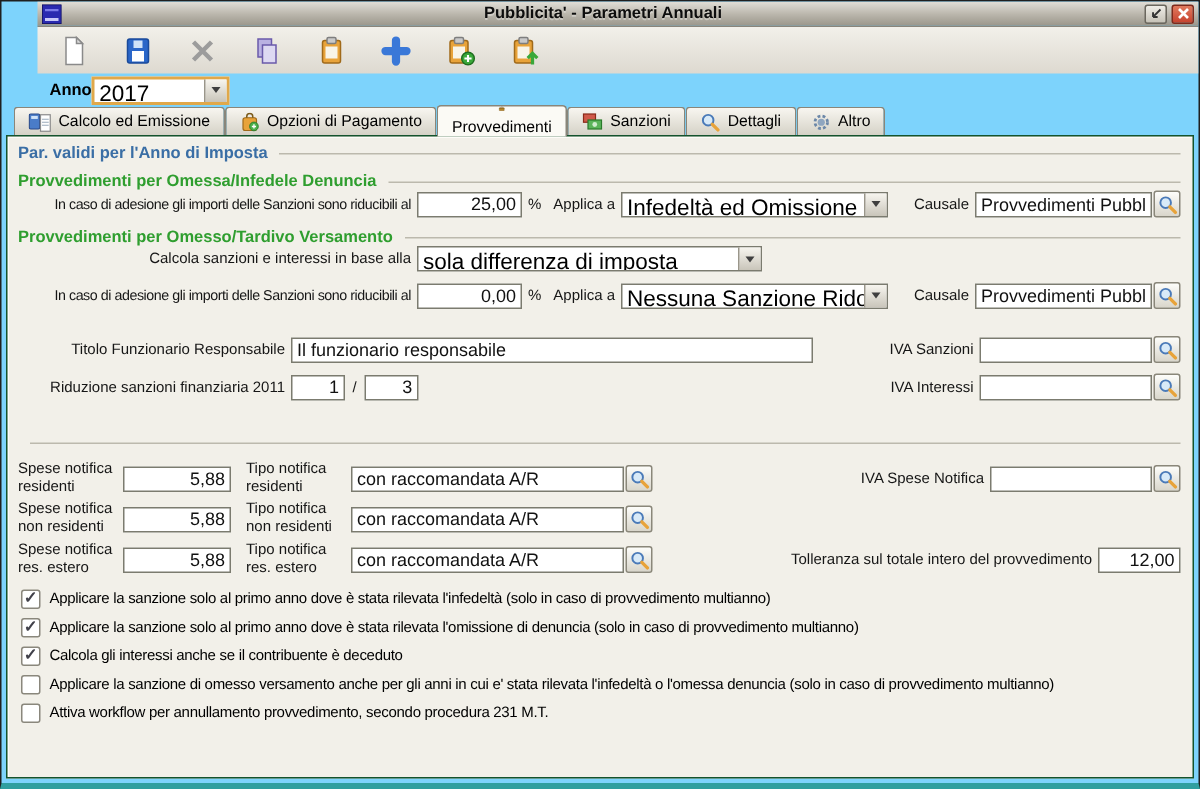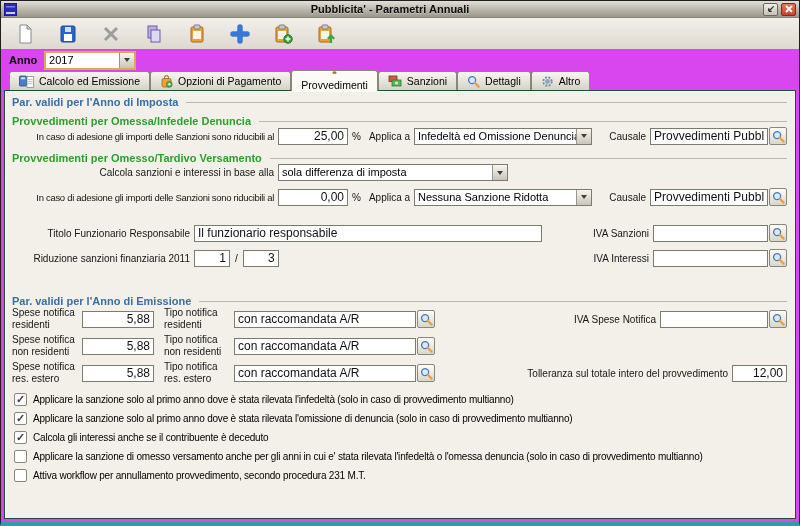--- a/index.html
+++ b/index.html
@@ -1,45 +1,45 @@
 <!DOCTYPE html>
 <html><head>
 <meta charset="utf-8">
 <style>
   * { box-sizing: border-box; margin: 0; padding: 0; }
   html,body { width:800px; height:526px; }
   body { font-family: "Liberation Sans", sans-serif; background:#777; }
 
-  .window { position:relative; width:800px; height:526px; background:#d946ef;
-            border:1px solid #1f1f1f; border-bottom:4px solid #2f9f9f; overflow:hidden; }
+  .window { position:relative; width:800px; height:526px; background:#7dd3fc;
+            border:1px solid #1f1f1f; border-bottom:4px solid #2f9f9f; overflow:hidden;padding-left:24px; }
 
   
   .titlebar { height:17px; display:flex; align-items:center; gap:3px; padding:0 3px;
               background:linear-gradient(180deg,#e2dfd8,#b9b5ab 55%,#9b978c);
               border-bottom:1px solid #89857b; }
   .tb-title { flex:1; text-align:center; font-weight:bold; font-size:11px; color:#0d0d0d;
               text-shadow:0 1px 0 rgba(255,255,255,.35); }
   .tb-btn { width:15px; height:13px; display:flex; align-items:center; justify-content:center;
             border:1px solid #6a675e; border-radius:2px;
             background:linear-gradient(#efede7,#c6c2b7); cursor:default; }
   .tb-btn.close { background:linear-gradient(#e07a5e,#c7432f); border-color:#7e2a1c; }
   .applogo { width:13px; height:13px; display:block; }
 
   
   .toolbar { height:31px; display:flex; align-items:center; gap:19px; padding-left:12px;
              background:linear-gradient(#f2f0ea,#ddd9d0); }
   .tool { width:24px; height:24px; border:none; background:transparent;
           display:flex; align-items:center; justify-content:center; }
 
   
-  .anno-row { height:22px; display:flex; align-items:center; gap:7px; padding-left:8px; }
+  .anno-row { height:22px; display:flex; align-items:center; padding-left:8px; }
   .anno-label { font-weight:bold; font-size:11px; }
   .combo { display:flex; align-items:stretch; background:#fff; border:1px solid #7b7b6f; height:17px; }
   .combo.anno { width:92px; height:19px; border:2px solid #e0a84a; }
-  .combo-text { flex:1; font-size:11px; padding:1px 3px 0; white-space:nowrap; overflow:hidden; }
+  .combo-text { flex:1; font-size:15px; padding:1px 3px 0; white-space:nowrap; overflow:hidden; }
   .combo-btn { width:15px; background:linear-gradient(#f7f5ef,#c9c5ba); border-left:1px solid #9a968a;
                display:flex; align-items:center; justify-content:center; }
   .arr { width:0; height:0; border-left:3px solid transparent; border-right:3px solid transparent;
          border-top:4px solid #3f3f3f; }
 
   
   .tabstrip { position:absolute; top:69px; left:8px; z-index:3; display:flex; align-items:center; gap:0; height:21px; }
   .tab { display:flex; align-items:center; gap:5px; height:19px; padding:0 9px; font-size:10.5px;
          background:linear-gradient(#f8f6f0,#d5d2c7); border:1px solid #89867a; border-bottom:none;
          border-radius:3px 3px 0 0; white-space:nowrap; cursor:default; }
@@ -319,21 +319,20 @@
             <svg width="13" height="13" viewBox="0 0 14 14">
               <circle cx="5.5" cy="5.5" r="3.8" fill="#d8eaf8" stroke="#4a7ab8" stroke-width="1.4"></circle>
               <path d="M8.5 8.5 L12.5 12.5" stroke="#e8a33a" stroke-width="2.4" stroke-linecap="round"></path>
             </svg>
           </button>
       </div>
     </div>
 
 
     <div class="sect blue" style="top:204px">
-      <span class="sect-label">Par. validi per l'Anno di Emissione</span>
         <span class="rule"></span>
     </div>
 
     <div class="row" style="top:215px;height:26px">
       <span class="lbl two-line">Spese notifica residenti</span>
       <input class="field num" style="width: 72px;" value="5,88">
       <span class="lbl two-line" style="margin-left:10px">Tipo notifica residenti</span>
       <input class="field" style="width: 182px;" value="con raccomandata A/R">
       <button class="mag">
           <svg width="13" height="13" viewBox="0 0 14 14">

